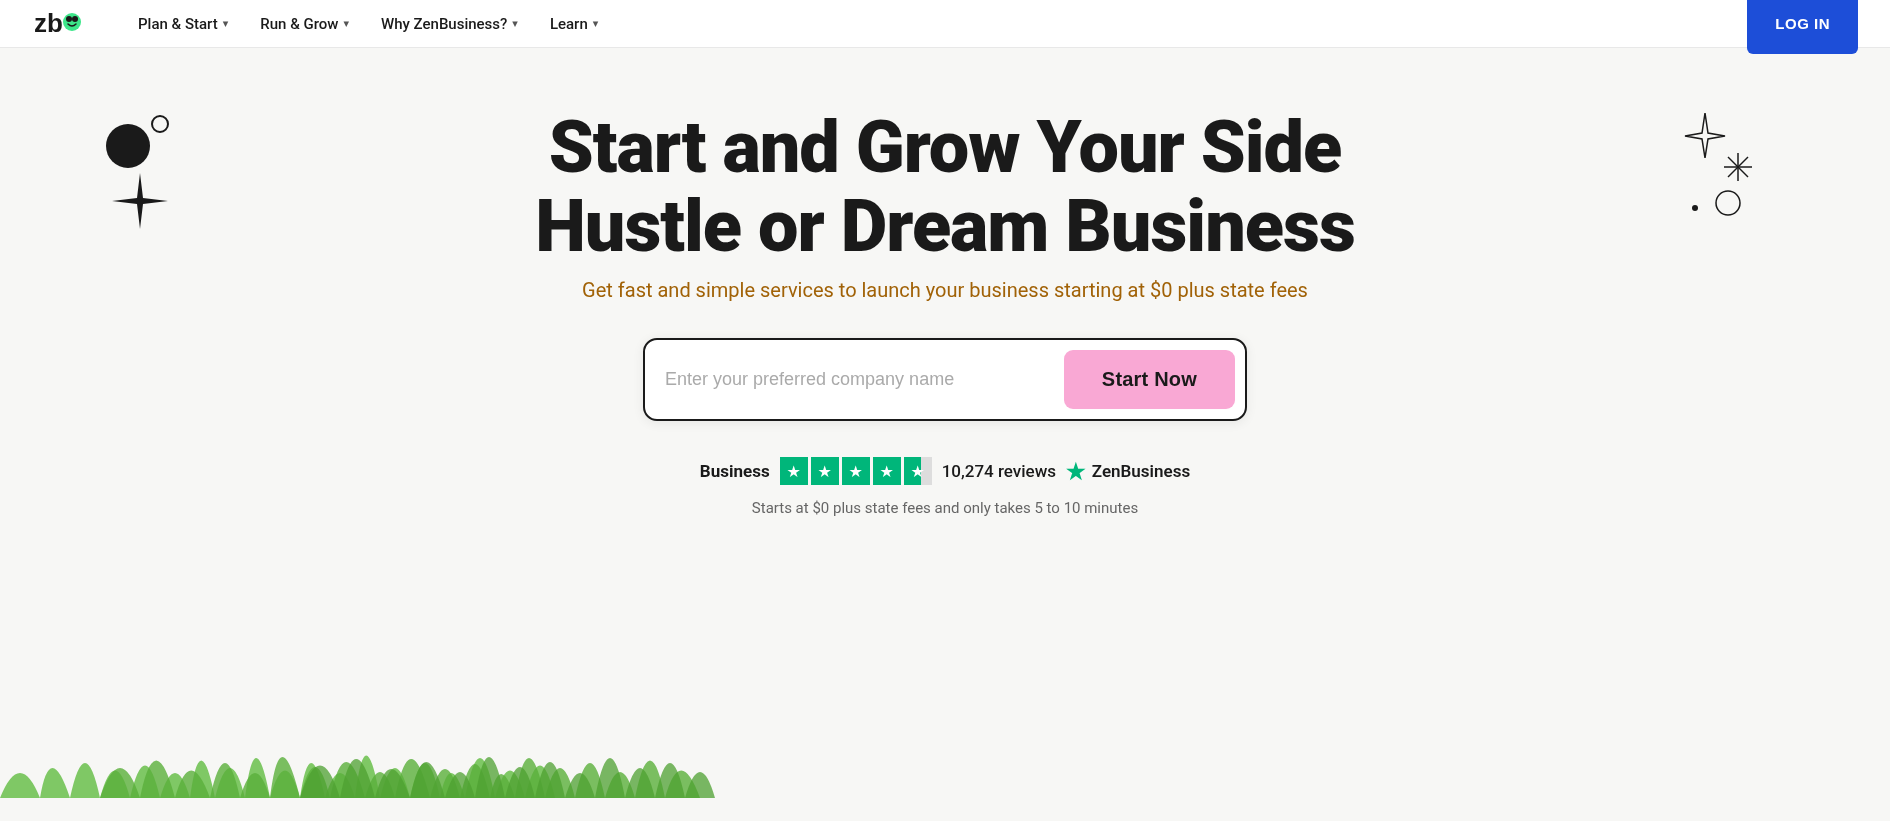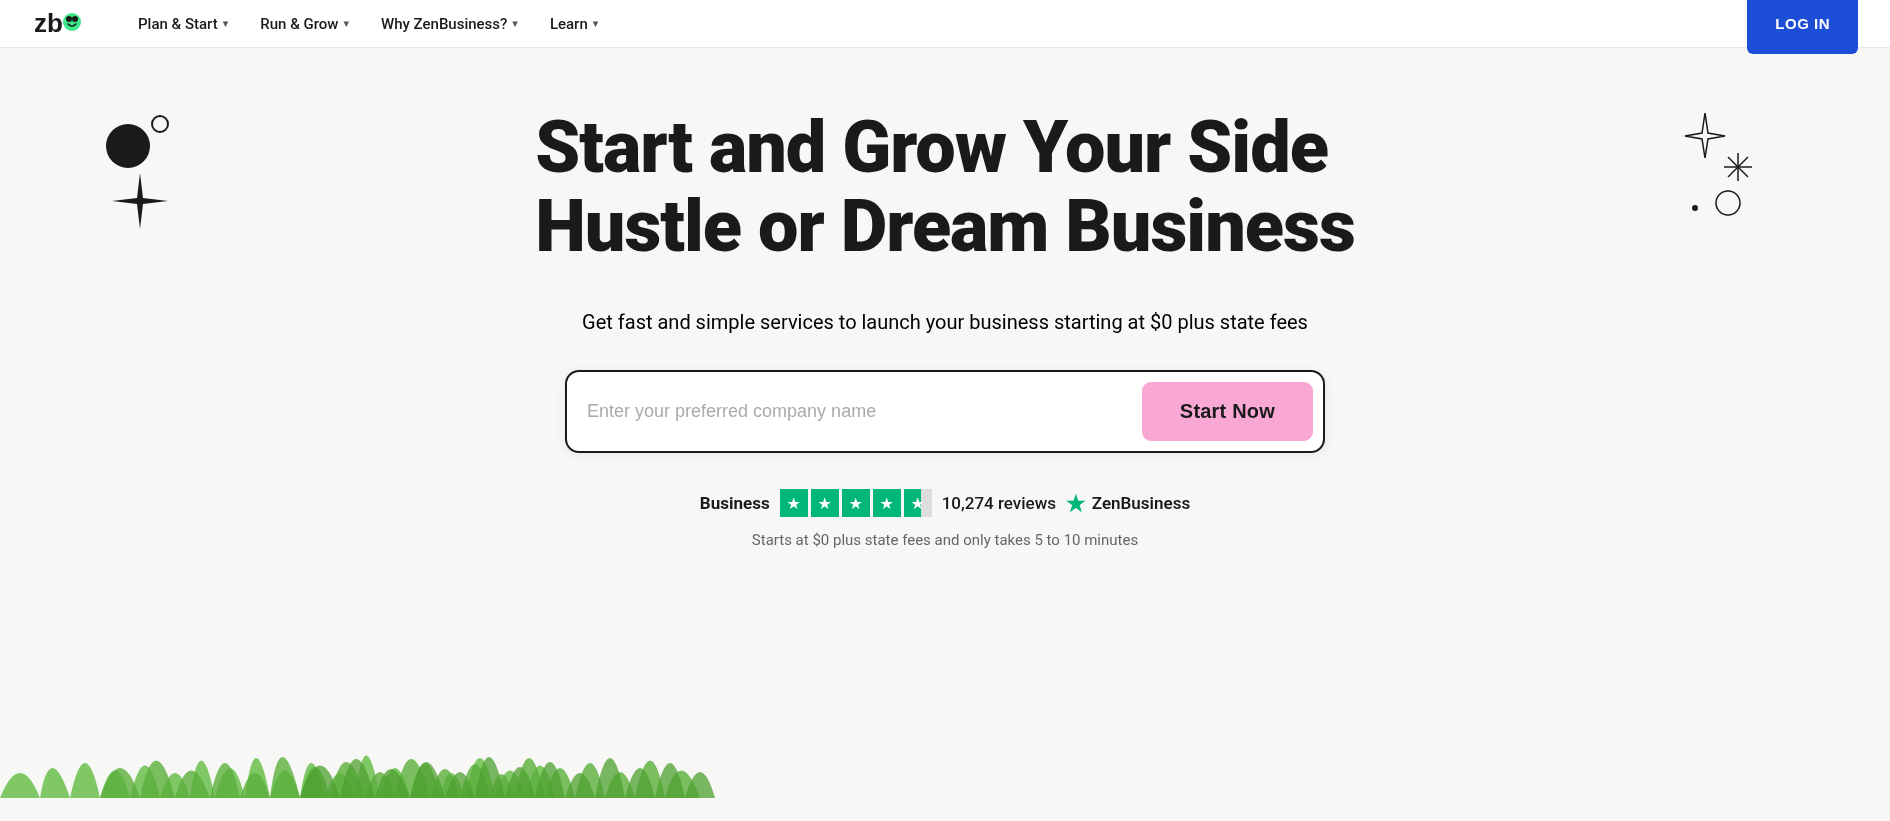--- a/index.html
+++ b/index.html
@@ -104,43 +104,43 @@
     .grass-svg {
       width: 100%;
       height: 100%;
     }
 
     
     .hero-title {
       font-size: 72px;
       font-weight: 900;
       color: #1a1a1a;
-      text-align: left;
+      text-align: center;
       line-height: 1.1;
       max-width: 920px;
-      margin-bottom: 44px;
+      margin-bottom: 12px;
       letter-spacing: -1px;
     }
     .hero-subtitle {
       font-size: 20px;
-      color: #000000;
+      color: #a16207;
       text-align: center;
       margin-bottom: 36px;
       font-weight: 400;
     }
 
     
     .search-box {
       background: #fff;
       border: 2.5px solid #1a1a1a;
       border-radius: 14px;
       display: flex;
       align-items: center;
       padding: 10px 10px 10px 20px;
-      width: 760px;
+      width: 604px;
       max-width: 95vw;
       box-shadow: 0 2px 12px rgba(0,0,0,0.07);
       margin-bottom: 36px;
     }
     .search-input {
       flex: 1;
       border: none;
       outline: none;
       font-size: 18px;
       color: #333;

